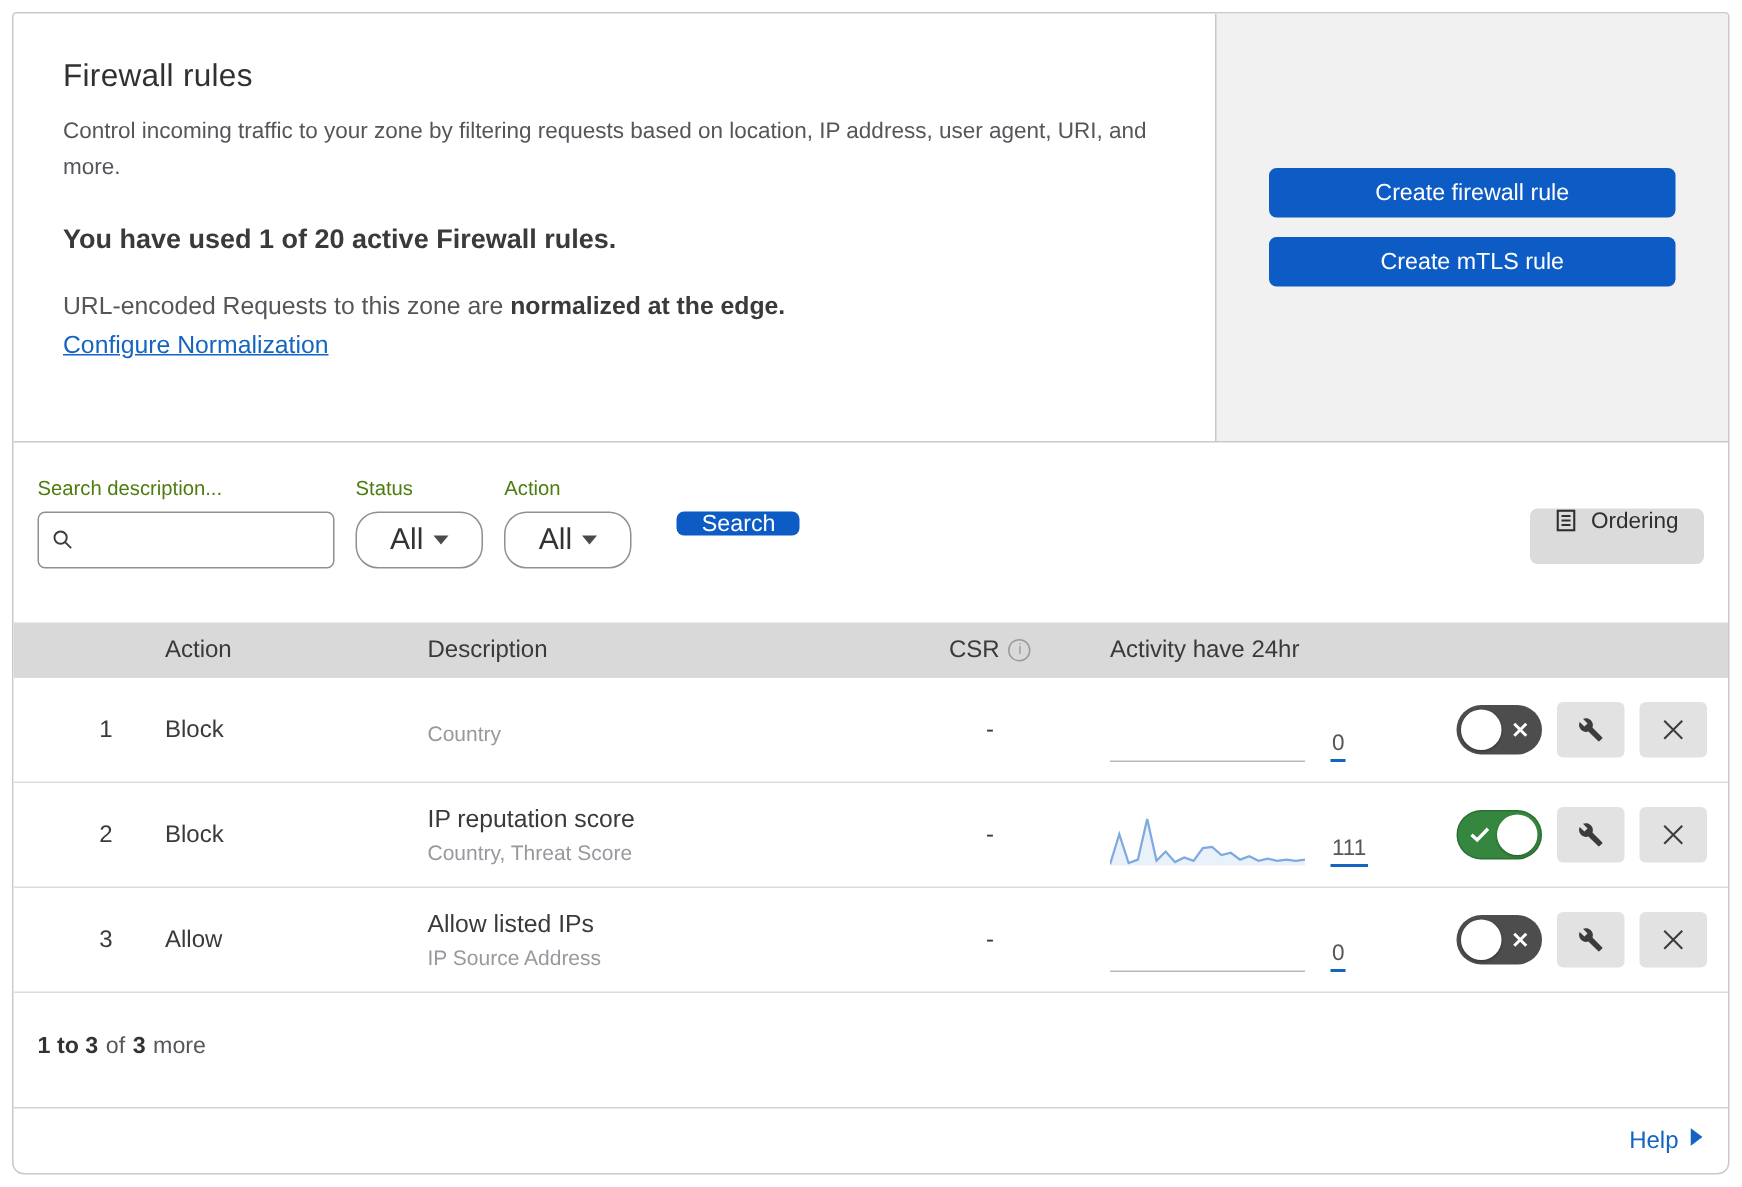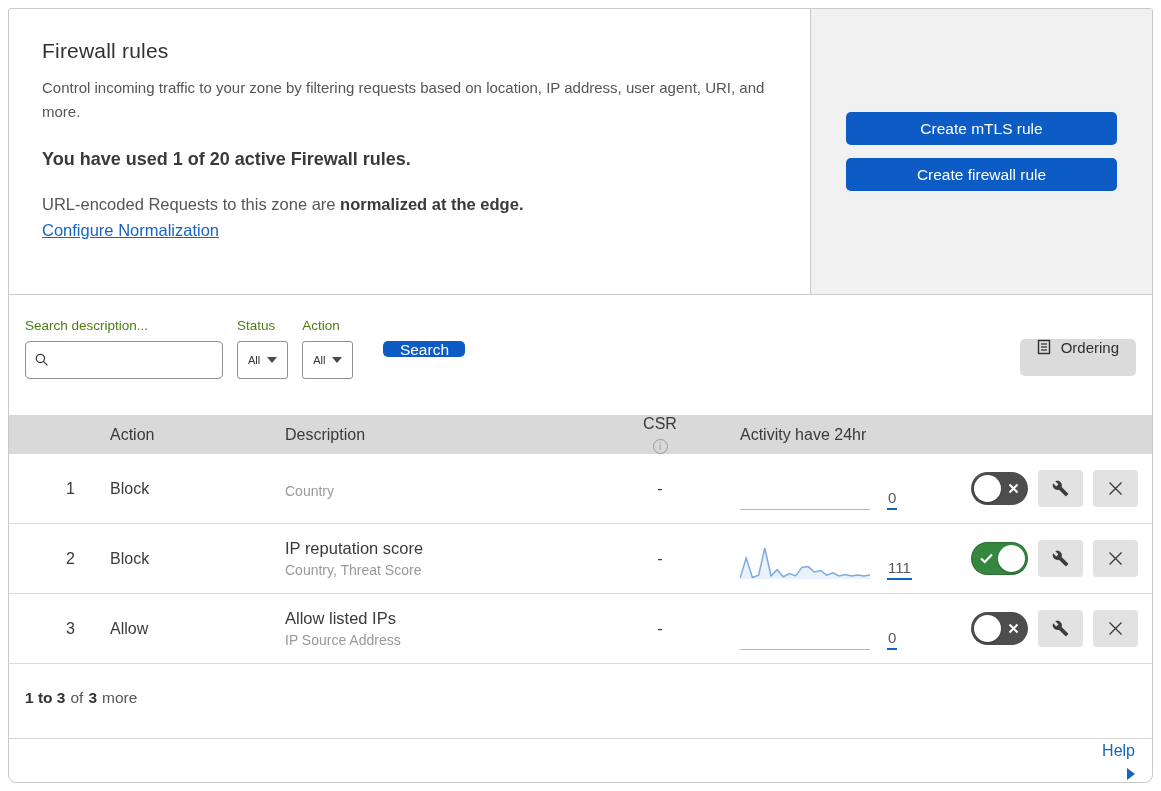--- a/index.html
+++ b/index.html
@@ -25,34 +25,34 @@
          display:flex; flex-direction:column; align-items:center; padding-top:103px; gap:13px; }
   .btn-primary{ width:271px; height:33px; background:var(--button-blue,#0d5bc5); color:#fff; border:none;
                 border-radius:5px; font-size:15.5px; font-family:inherit; cursor:pointer; }
 
   
   .filters{ flex:0 0 120px; display:flex; align-items:flex-start; gap:14px; padding:23px 16px 0 16px; }
   .fgroup label{ display:block; font-size:13.5px; color:#4d7c0f; margin-bottom:8px; }
   .searchbox{ width:198px; height:38px; border:1px solid #909090; border-radius:5px; background:#fff;
               display:flex; align-items:center; padding:0 8px; gap:6px; }
   .searchbox input{ border:none; outline:none; flex:1; min-width:0; font-size:15px; font-family:inherit; background:transparent; }
-  .select{ height:38px; border:1px solid #909090; border-radius:3px; background:#fff; cursor:pointer;
-           display:flex; align-items:center; justify-content:center; gap:7px; font-size:11px; color:#333; padding:0 10px; }
+  .select{ height:38px; border:1px solid #909090; border-radius:15px; background:#fff; cursor:pointer;
+           display:flex; align-items:center; justify-content:center; gap:7px; font-size:20px; color:#333; padding:0 22px; }
   .caret{ width:0; height:0; border-left:5px solid transparent; border-right:5px solid transparent; border-top:6px solid #4a4a4a; }
   .btn-search{ width:82px; height:16px; margin-top:23px; border-radius:5px;margin-left:16px; }
   .spacer{ flex:1; }
   .btn-ordering{ margin-top:21px; height:37px; padding:0 17px; background:#dbdbdb; border:none; border-radius:5px;
                  display:flex; align-items:flex-start; gap:9px; font-size:15px; color:#2f2f2f; font-family:inherit; cursor:pointer; }
 
   
   .thead,.trow{ display:grid; grid-template-columns:101px 175px 330px 90px 220px 1fr; align-items:center; }
   .thead{ flex:0 0 37px; background:#d9d9d9; font-size:16px; color:#3a3a3a; }
   .trow{ flex:0 0 70px; border-bottom:1px solid #dcdcdc; background:#fff; font-size:16px; color:#3a3a3a; }
   .c1{ text-align:right; padding-right:35px; }
-  .c4{ display:flex; justify-content:center; align-items:center; gap:6px;flex-direction:column; }
+  .c4{ display:flex; justify-content:center; align-items:center; gap:6px; }
   .info-circle{ width:15px; height:15px; border:1px solid #9a9a9a; border-radius:50%; color:#9a9a9a;
                 font-size:10px; display:inline-flex; align-items:center; justify-content:center; }
   .dtitle{ font-size:16.5px; color:#3a3a3a; }
   .dsub{ font-size:14px; color:#97999e; margin-top:4px; }
   .c5{ display:flex; align-items:flex-end; padding-left:35px; padding-bottom:13px; height:100%; }
   .spark{ width:130px; height:34px; position:relative; }
   .spark.flat{ border-bottom:1px solid #b9b9b9; height:24px; }
   .spark svg{ position:absolute; left:0; bottom:0; }
   .count{ margin-left:17px; font-size:15px; color:#55575b; text-decoration:none; cursor:pointer;
           border-bottom:2px solid var(--link-blue,#1565c0); padding:0 1px 2px; line-height:1.1; }
@@ -67,38 +67,38 @@
   .t-check{ left:9px; } .t-x{ right:9px; }
 
   .icon-btn{ width:45px; height:37px; background:#e2e2e2; border:none; border-radius:4px; cursor:pointer;
              display:flex; align-items:center; justify-content:center; }
 
   
   .tfoot{ flex:1 1 auto; display:flex; align-items:flex-end; padding:0 0 31px 16px; font-size:15.5px;
           color:#55575b; border-bottom:1px solid #d4d4d4; gap:5px; }
   .tfoot strong{ color:#333; }
   .helpbar{ flex:0 0 43px; display:flex; align-items:center; justify-content:flex-end; padding-right:17px; }
-  .help-link{ display:flex; align-items:flex-end; gap:8px; font-size:16px; color:var(--link-blue,#1565c0); text-decoration:none; cursor:pointer;flex-direction:column; }
+  .help-link{ display:flex; align-items:flex-start; gap:8px; font-size:16px; color:var(--link-blue,#1565c0); text-decoration:none; cursor:pointer; }
 </style>
 </head>
 <body>
 
 <div class="card">
 
   <div class="top">
     <div class="intro">
       <h1>Firewall rules</h1>
       <p class="desc">Control incoming traffic to your zone by filtering requests based on location, IP address, user agent, URI, and more.</p>
       <p class="usage">You have used 1 of 20 active Firewall rules.</p>
       <p class="norm"><span>URL-encoded Requests to this zone are </span><strong>normalized at the edge.</strong></p>
       <a class="cfg-link">Configure Normalization</a>
     </div>
     <div class="side">
+      <button class="btn-primary">Create firewall rule</button>
       <button class="btn-primary">Create mTLS rule</button>
-      <button class="btn-primary">Create firewall rule</button>
     </div>
   </div>
 
   <div class="filters">
     <div class="fgroup">
       <label>Search description...</label>
       <div class="searchbox">
         <svg width="16" height="16" viewBox="0 0 16 16">
           <circle cx="6.4" cy="6.4" r="4.1" fill="none" stroke="#3c3c3c" stroke-width="1.3"></circle>
           <line x1="9.6" y1="9.6" x2="13.4" y2="13.4" stroke="#3c3c3c" stroke-width="1.3"></line>

